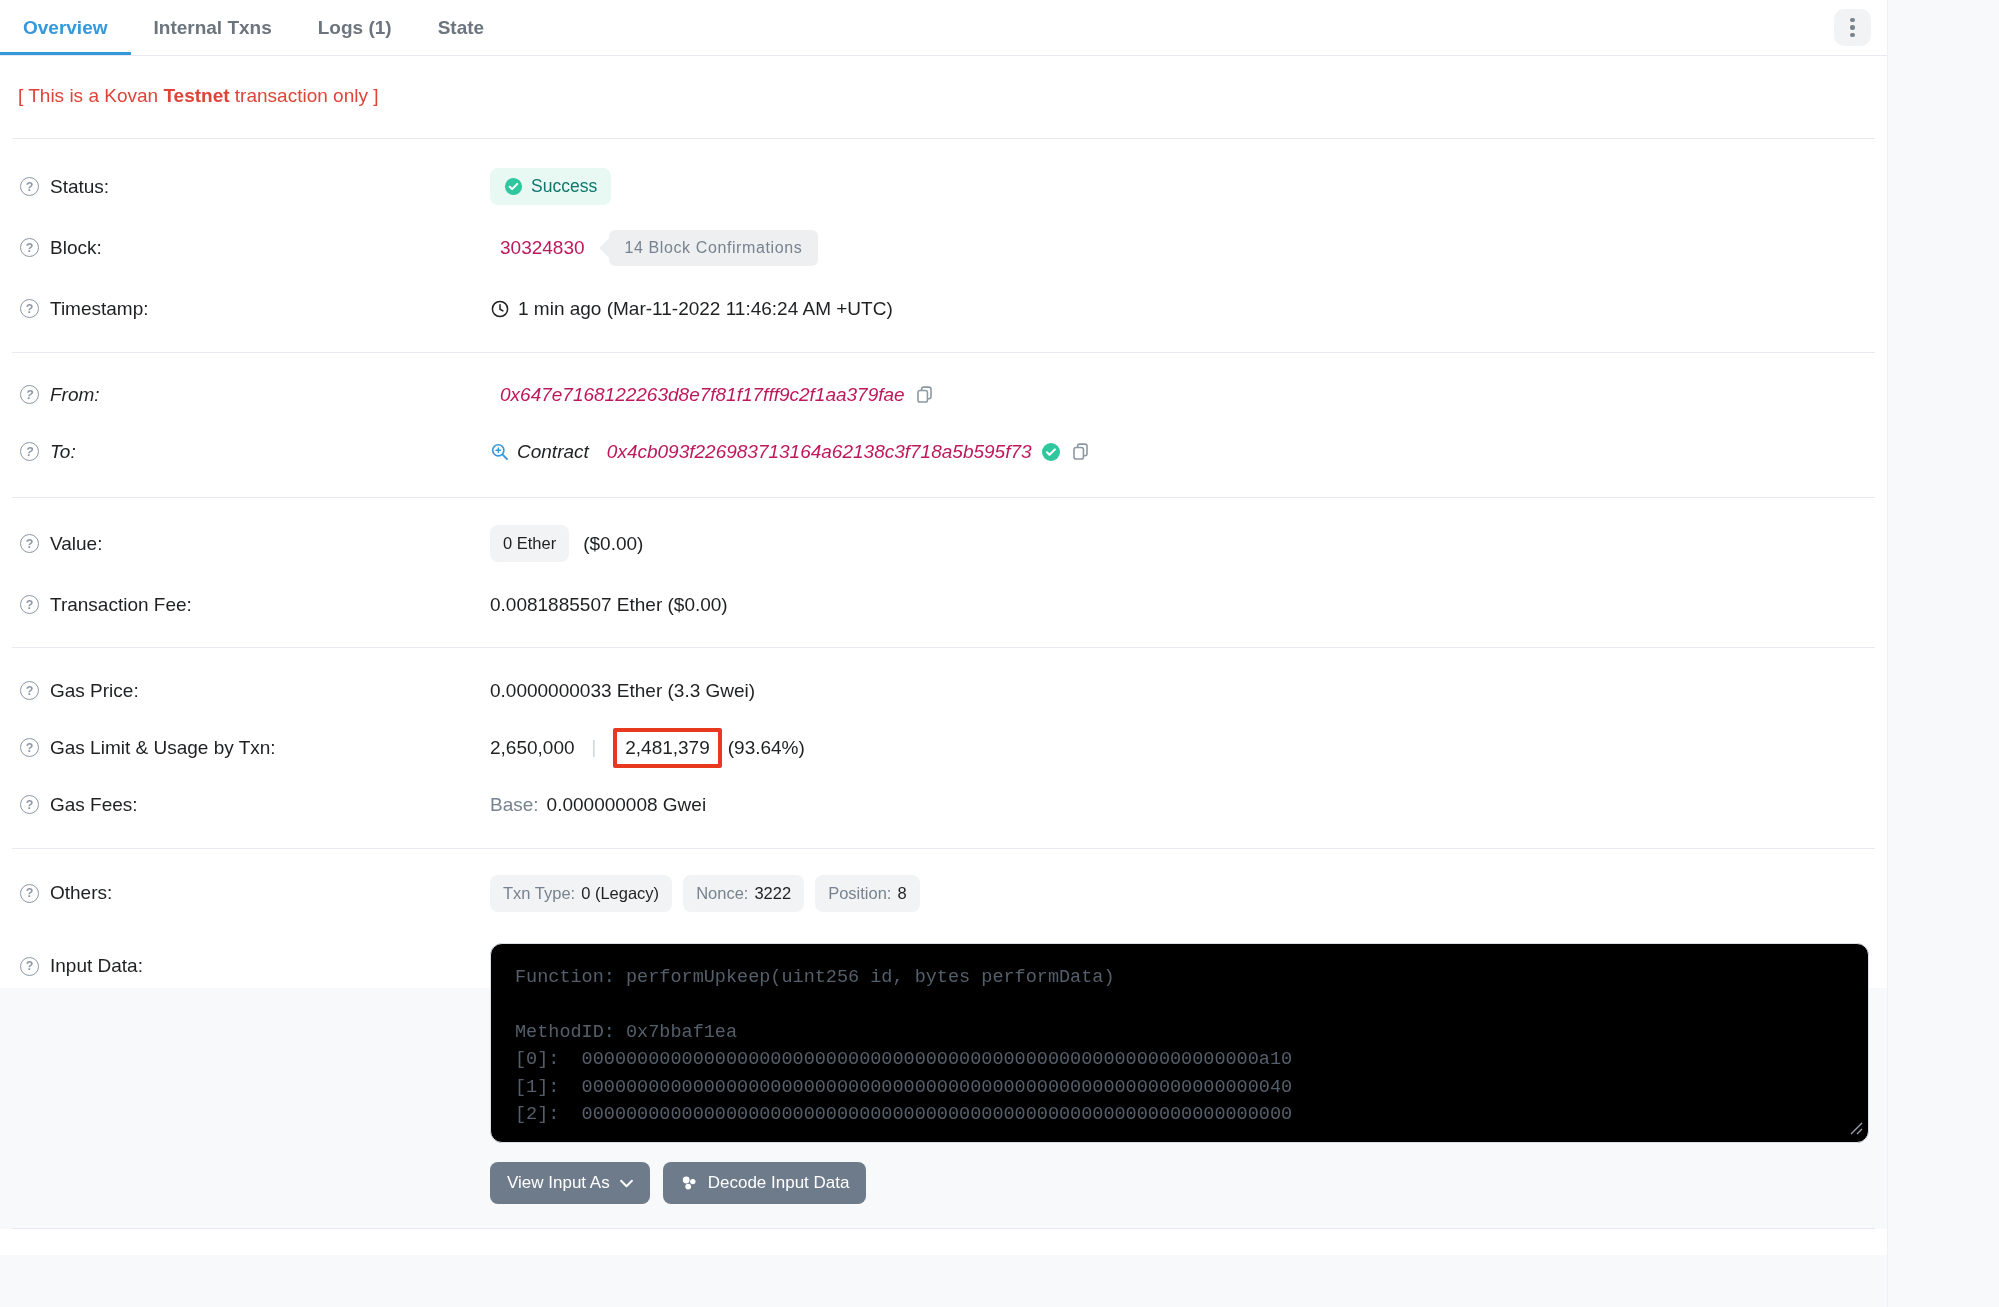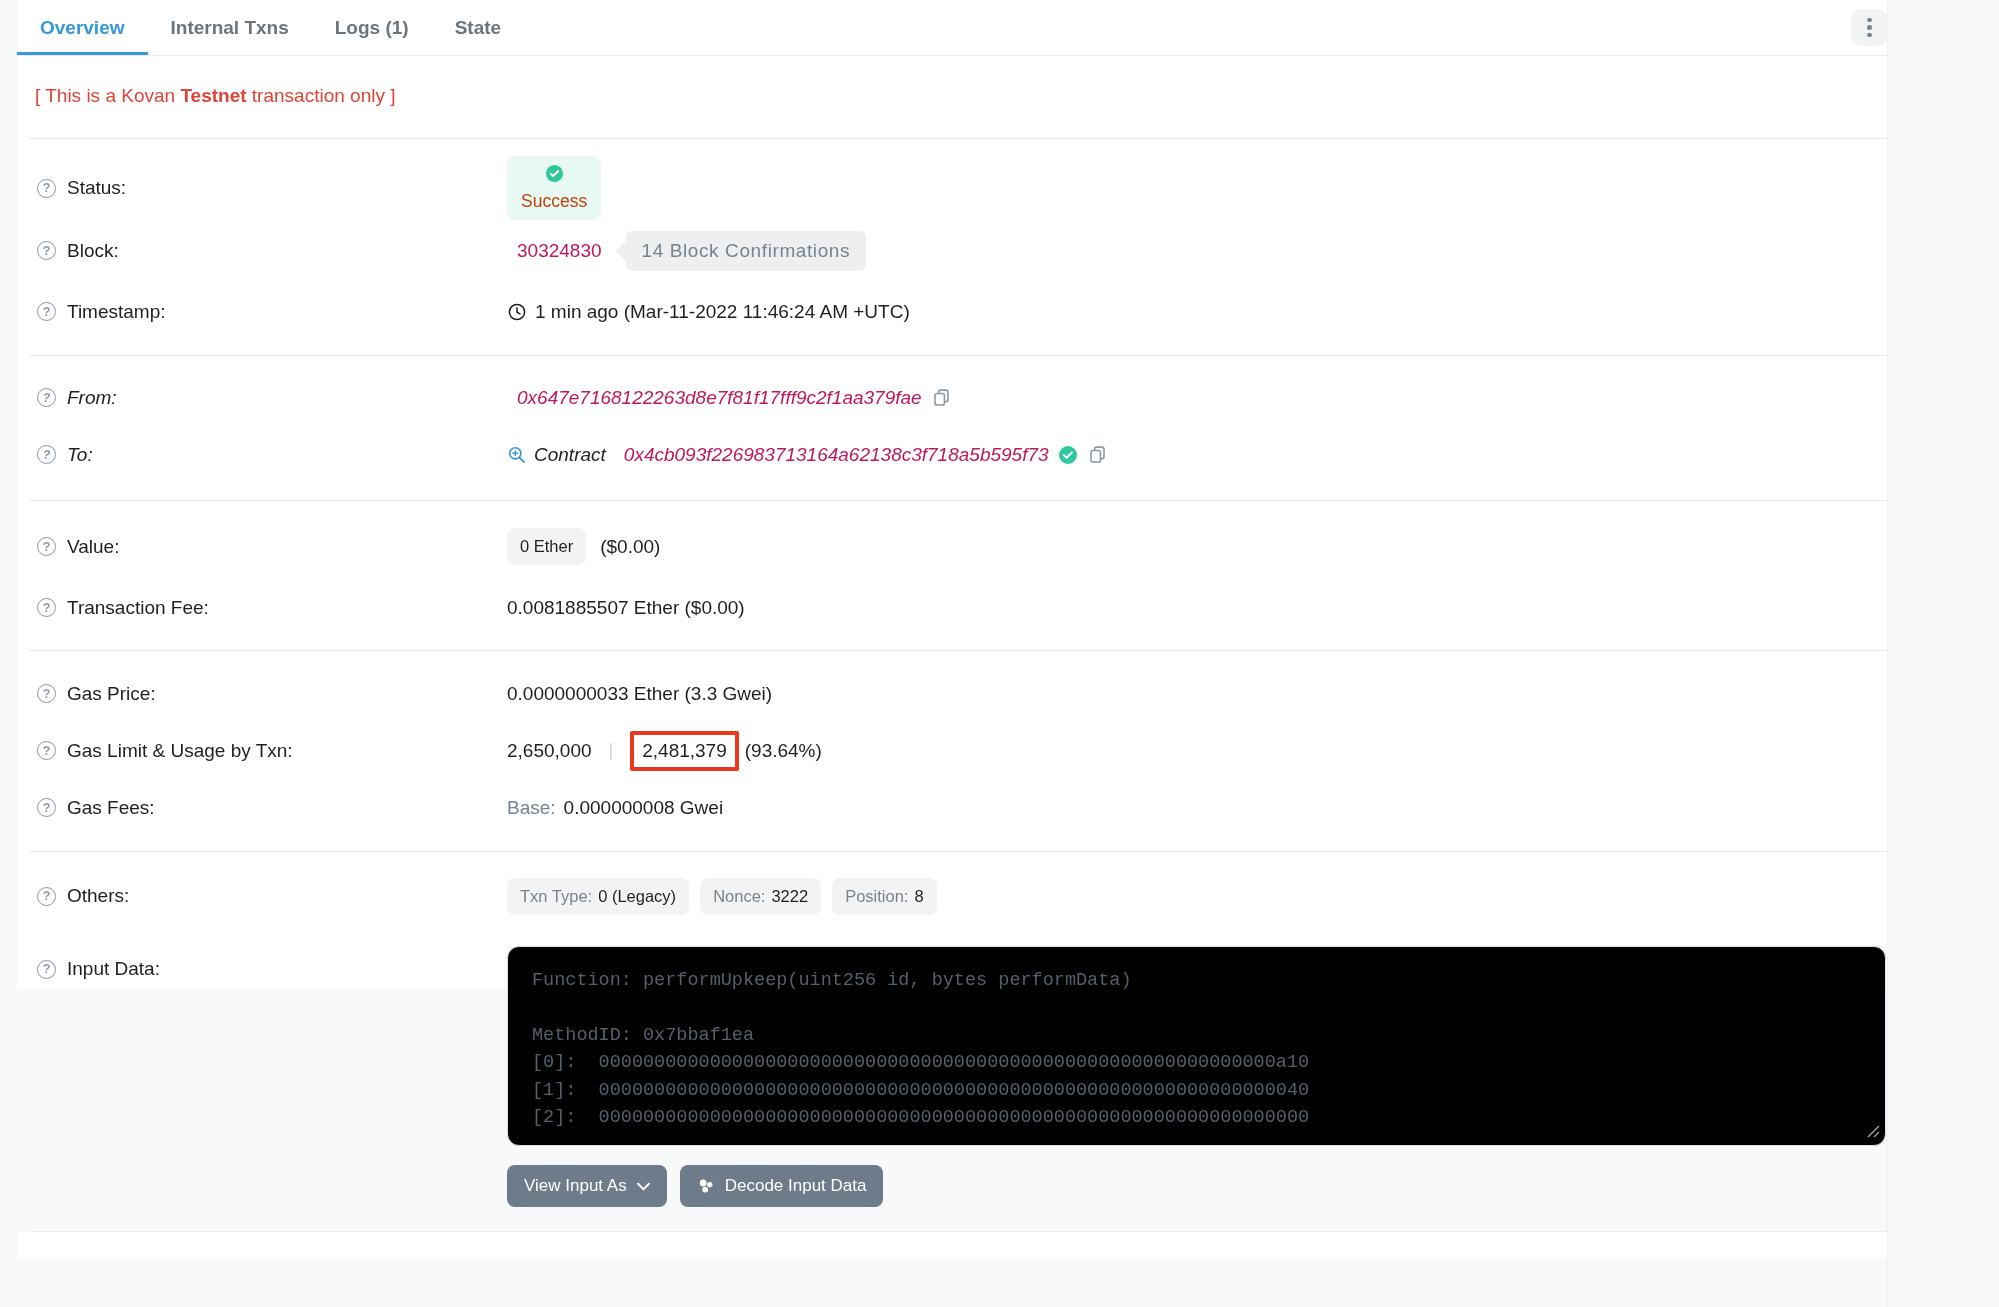--- a/index.html
+++ b/index.html
@@ -6,21 +6,21 @@
   html, body { margin: 0; padding: 0; }
   body {
     width: 1999px; height: 1307px;
     background: #f8f9fa;
     font-family: "Liberation Sans", "DejaVu Sans", sans-serif;
     color: #1e2022;
     font-size: 19px;
     overflow: hidden;
   }
   .card {
-    position: absolute; left: 17px; top: 0;
+    position: absolute; left: 0; top: 0;
     width: 1887px; height: 988px;
     background: #ffffff;
   }
   .side-strip {
     position: absolute; left: 1887px; top: 0;
     width: 112px; height: 1307px;
     background: #f8f9fa;
     border-left: 1px solid #eff1f4;
   }
 
@@ -92,31 +92,30 @@
   }
   .qicon::after { content: "?"; }
 
   a.link { color: #be185d; text-decoration: none; cursor: pointer; margin-left: 10px; }
 
   .icon-btn { display: inline-flex; align-items: center; cursor: pointer; margin-left: 9px; }
 
   
   .status-badge {
     display: inline-flex; align-items: center; gap: 8px;
-    background: #e7f9f2; color: #c2410c;
+    background: #e7f9f2; color: #0f766e;
     border-radius: 8px; padding: 8px 14px;
     font-size: 17.5px;
-    flex-direction: column;
   }
 
   
   .conf-badge {
     position: relative; margin-left: 24px;
     background: #edeff1; color: #77838f;
-    font-size: 19px; letter-spacing: 0.6px;
+    font-size: 16px; letter-spacing: 0.6px;
     border-radius: 6px; padding: 9px 16px; text-align: center;
   }
   .conf-badge::before {
     content: ""; position: absolute; left: -10px; top: 50%;
     transform: translateY(-50%);
     border-top: 11px solid transparent;
     border-bottom: 11px solid transparent;
     border-right: 11px solid #edeff1;
   }
 

